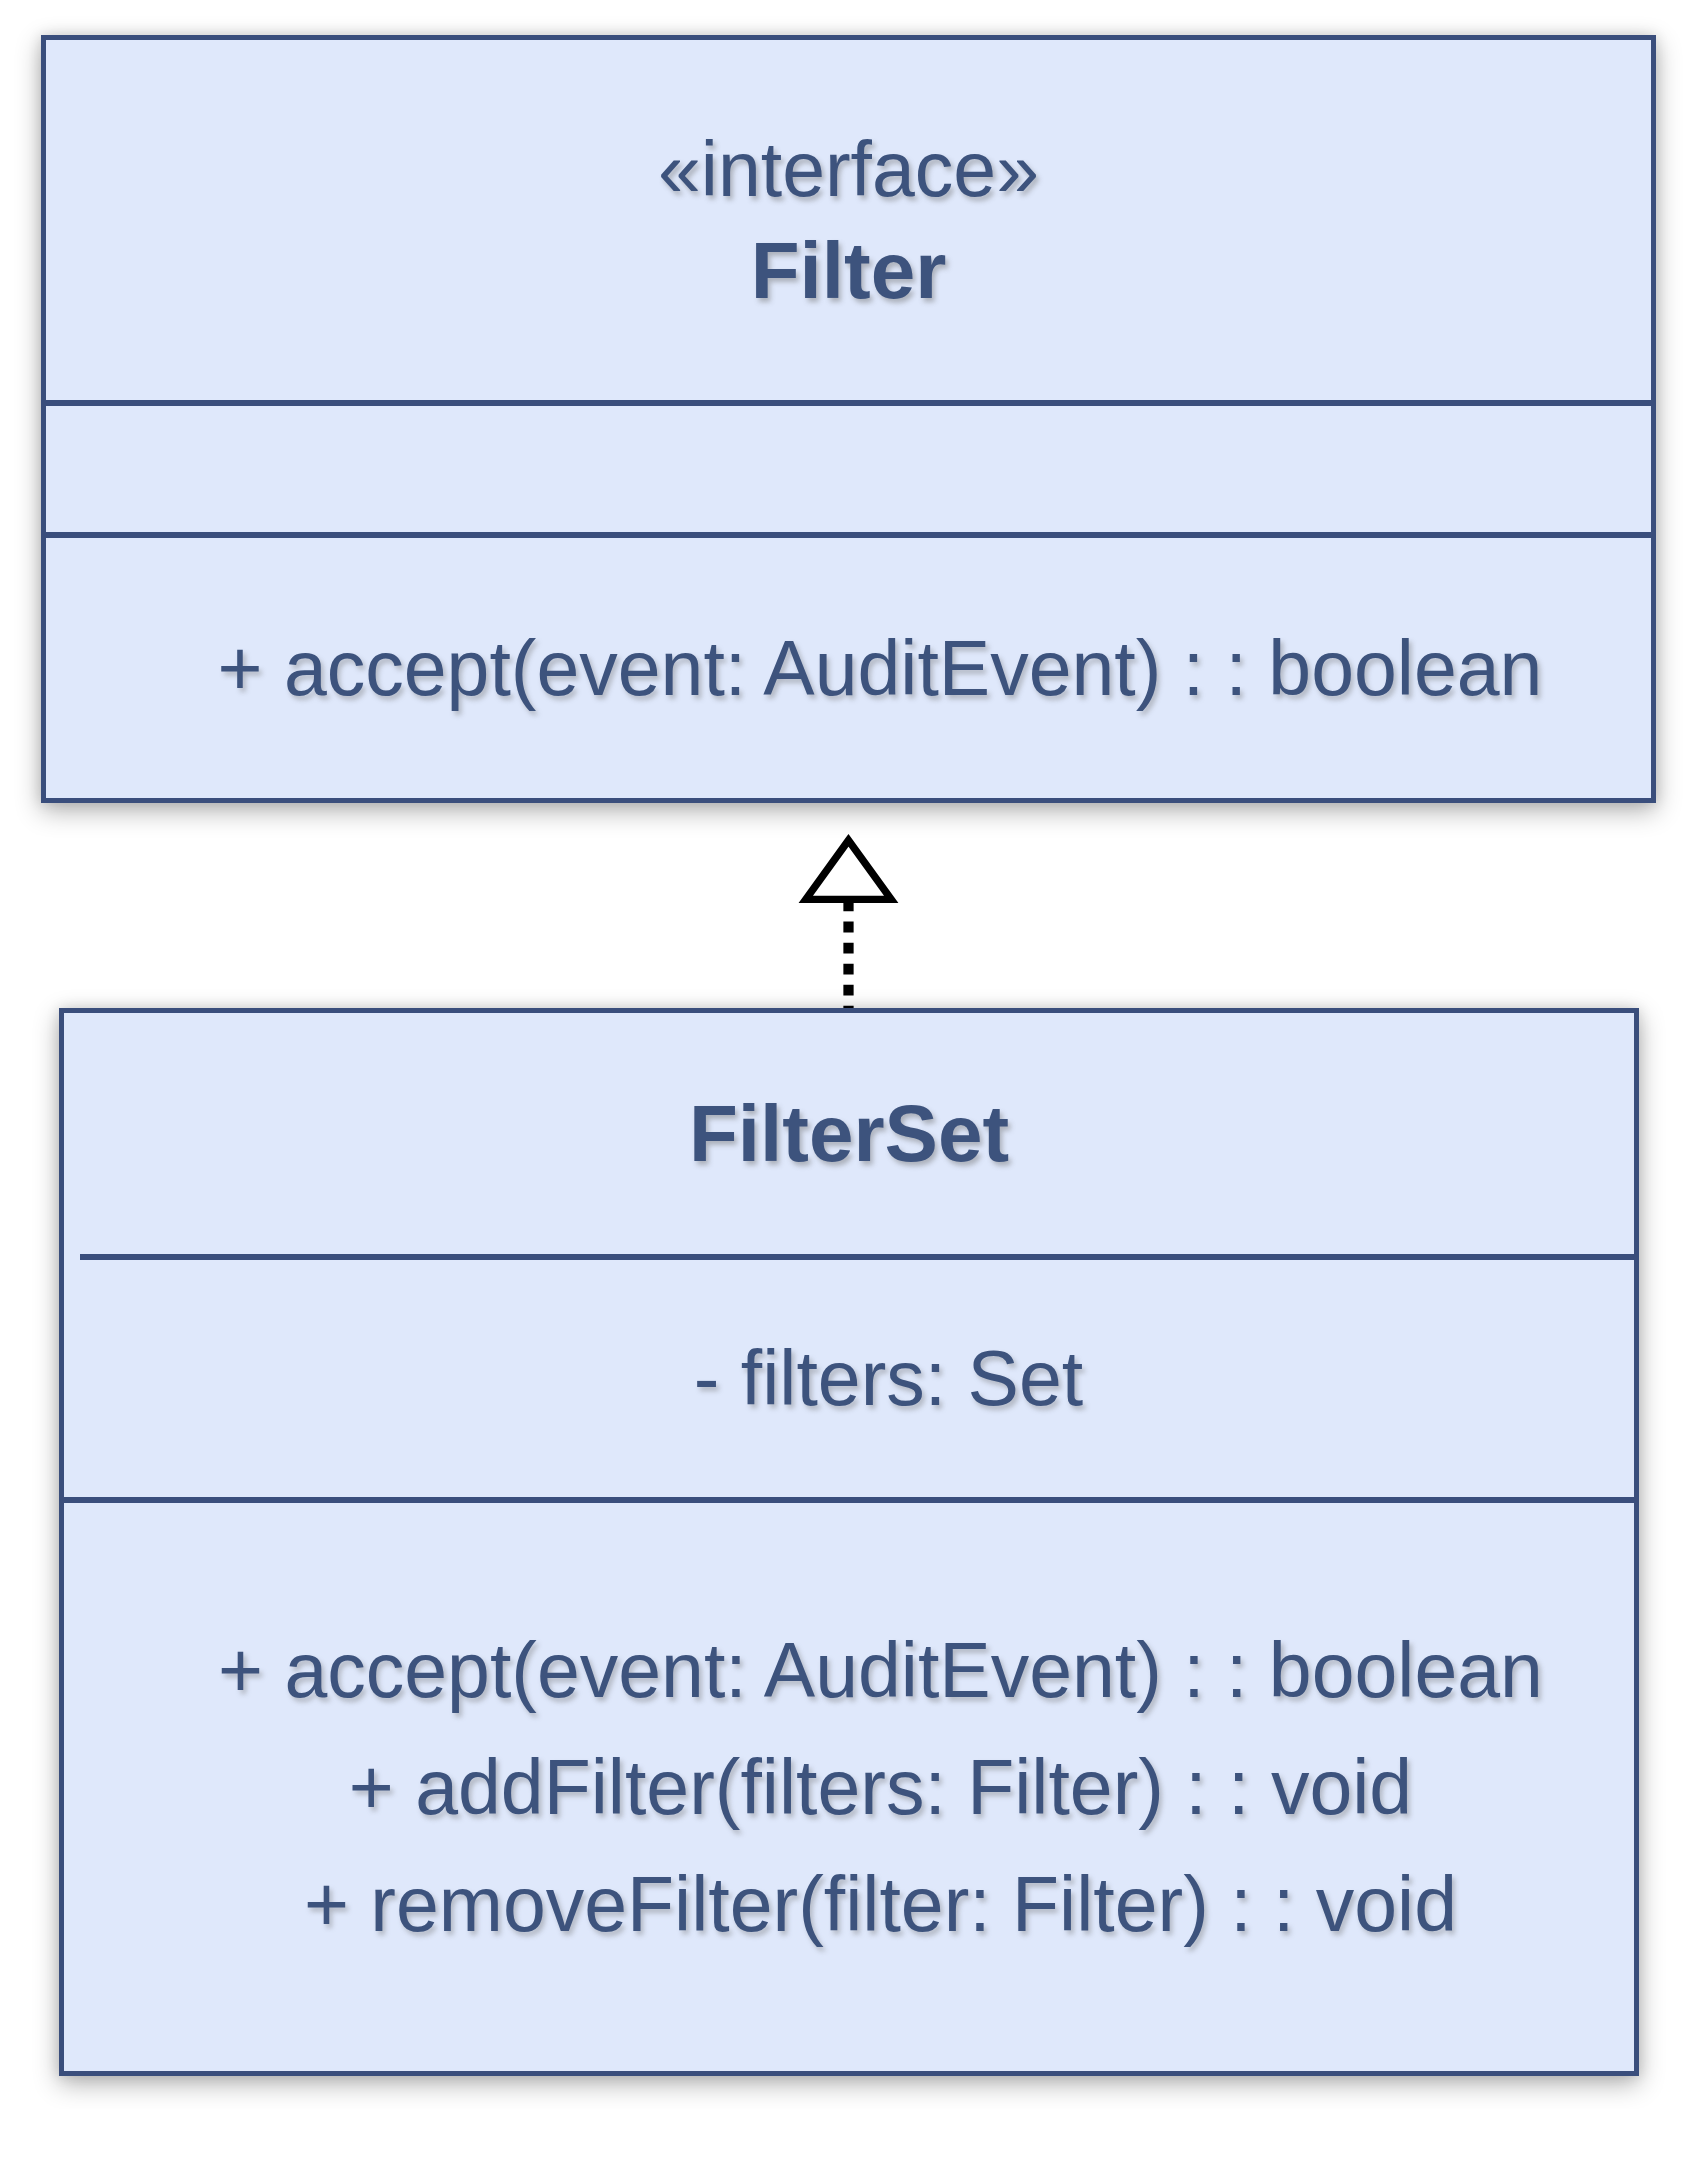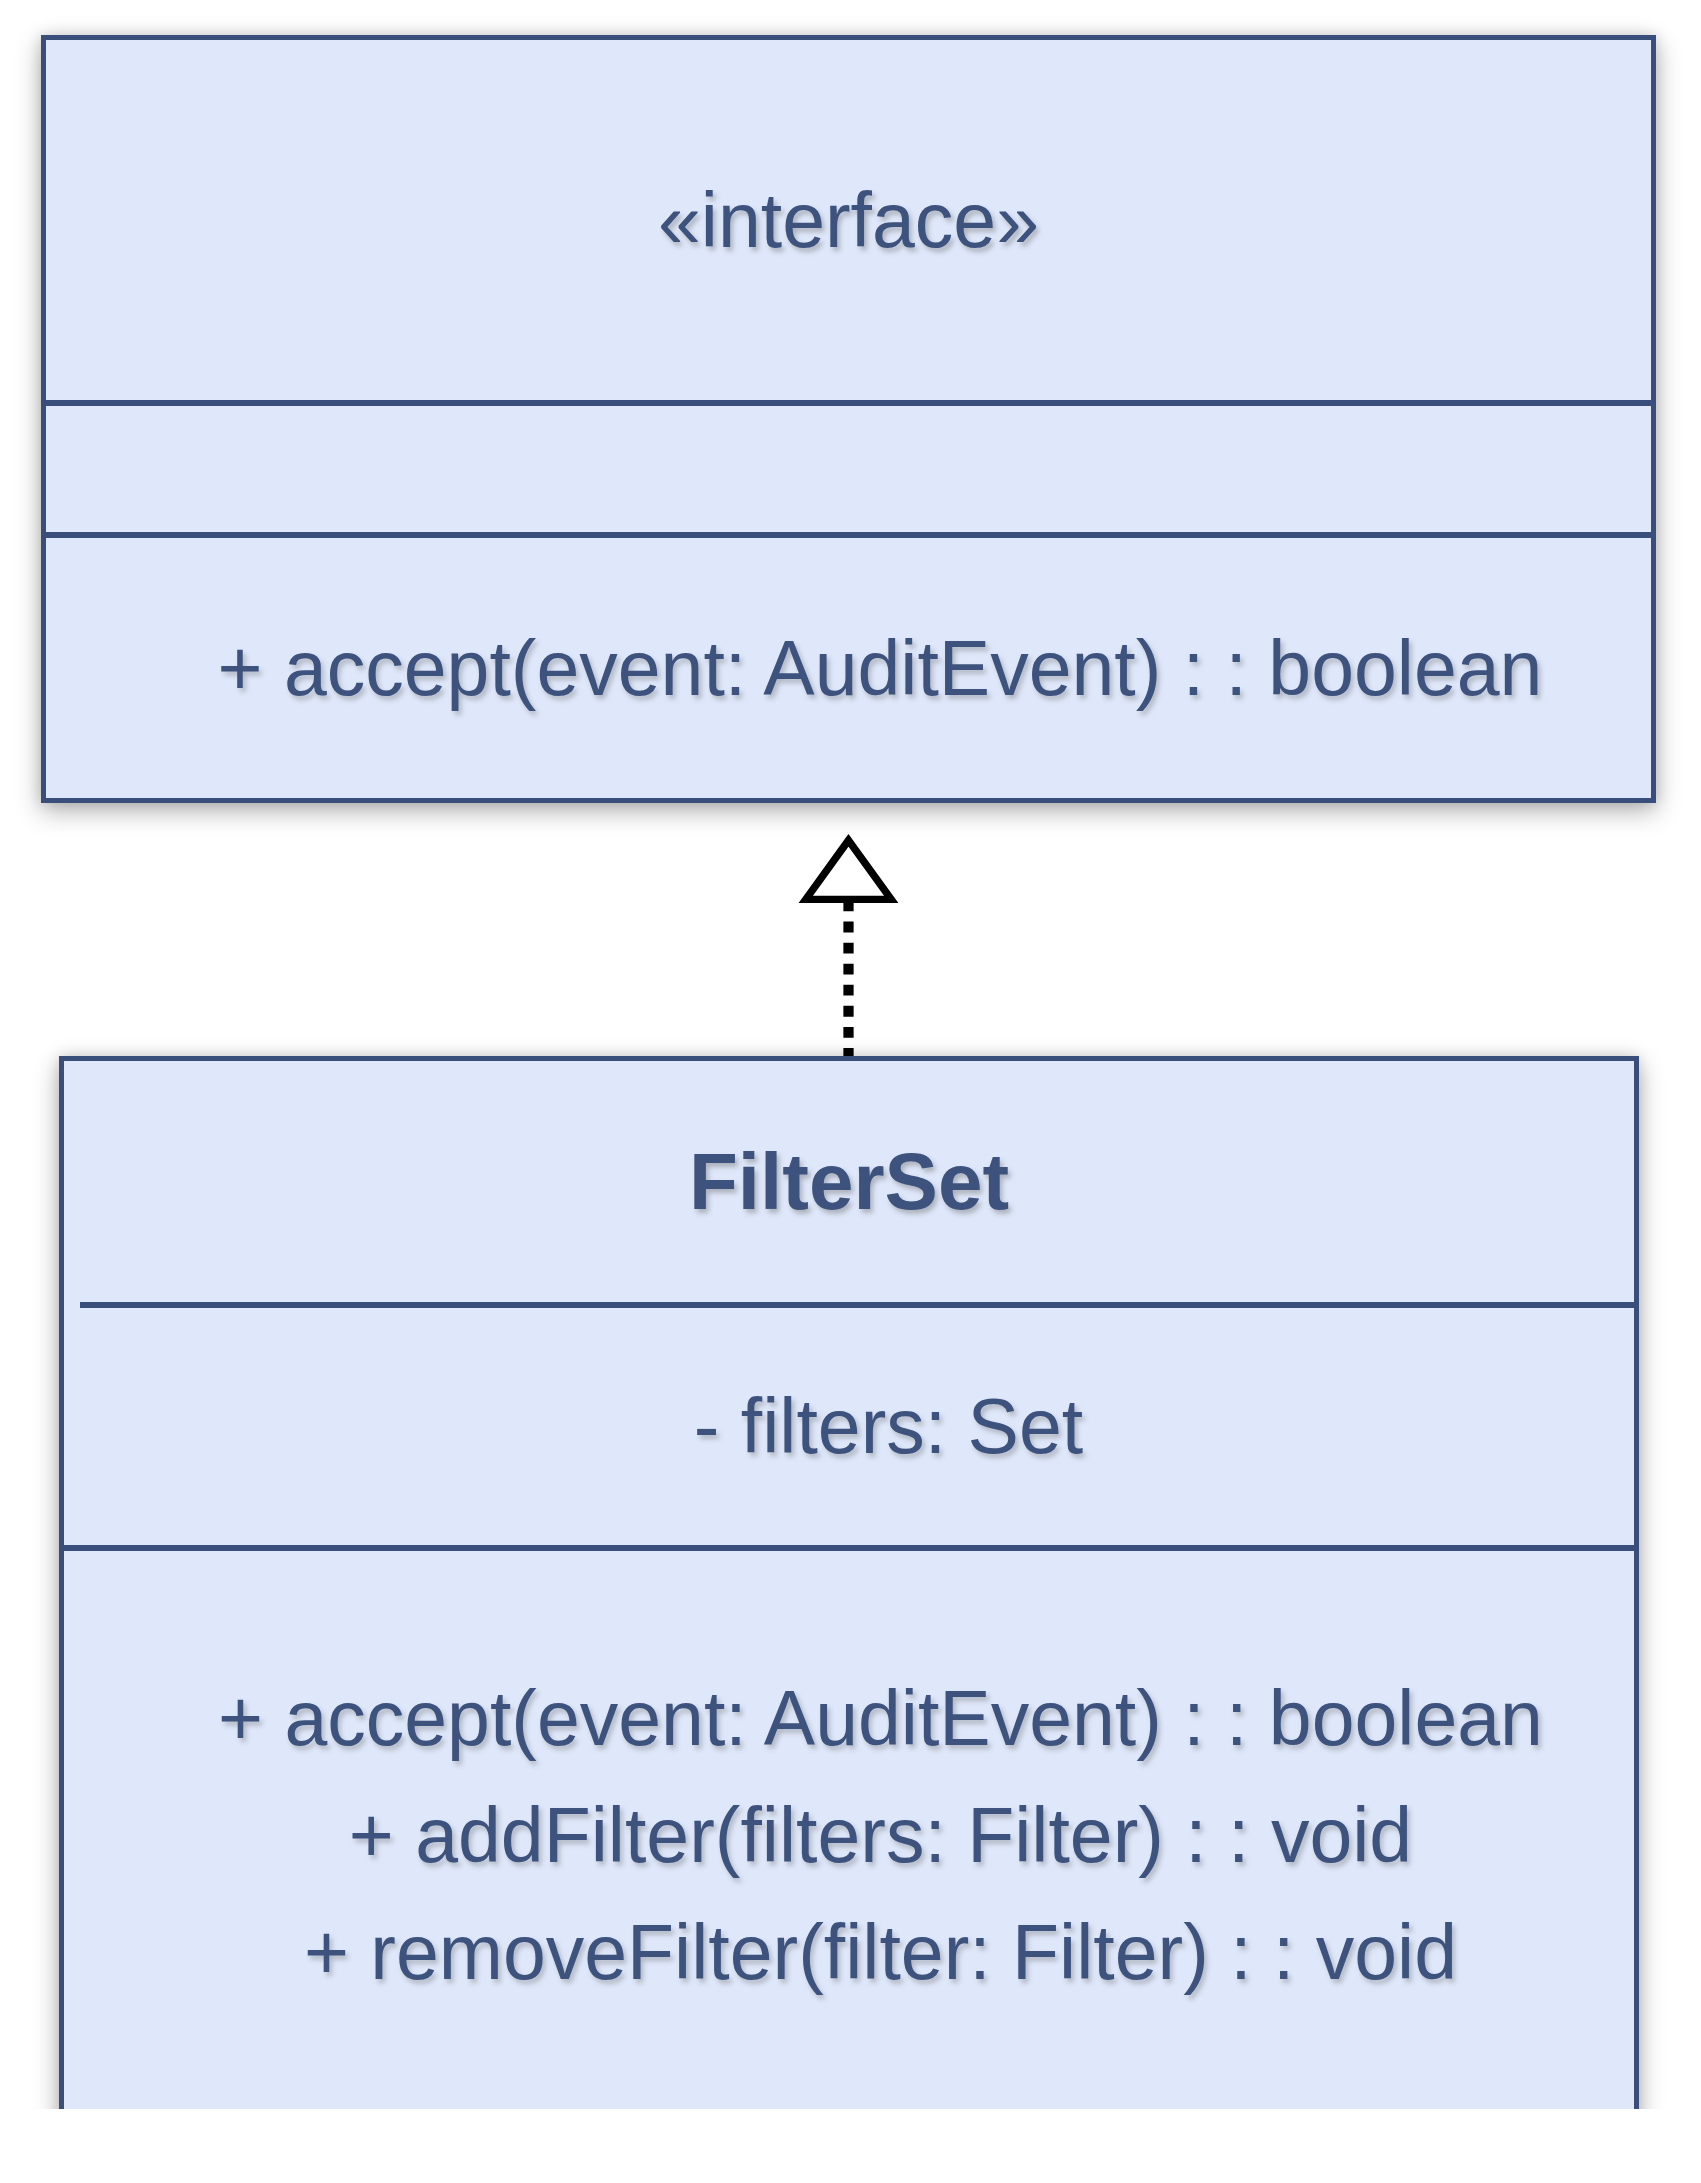--- a/index.html
+++ b/index.html
@@ -27,21 +27,21 @@
     box-shadow: 0 8px 24px rgba(0,0,0,0.30), 0 0 12.5px rgba(0,0,0,0.12);
   }
   .box-interface {
     left: 41px;
     top: 35px;
     width: 1615px;
     height: 768px;
   }
   .box-class {
     left: 59px;
-    top: 1056px;
+    top: 1008px;
     width: 1580px;
     height: 1068px;
   }
   .compartment {
     box-sizing: border-box;
     flex: 0 0 auto;
     display: flex;
     flex-direction: column;
     justify-content: center;
   }
@@ -91,20 +91,21 @@
   }
 </style>
 </head>
 <body>
 
 <div class="canvas">
 
   <section class="uml-box box-interface">
     <div class="compartment title-compartment">
       <div class="stereotype">«interface»</div>
+      <div class="class-name">Filter</div>
     </div>
     <div class="compartment attrs-compartment"></div>
     <div class="compartment methods-compartment">
       <div class="member-line">+ accept(event: AuditEvent) : : boolean</div>
     </div>
   </section>
 
   <svg class="realization-arrow" viewBox="0 0 184 420" xmlns="http://www.w3.org/2000/svg">
     <line x1="92" y1="124" x2="92" y2="417" stroke="#000000" stroke-width="18" stroke-dasharray="19 18"></line>
     <polygon points="92,18 17,122 167,122" fill="#ffffff" stroke="#000000" stroke-width="13" stroke-linejoin="miter"></polygon>

